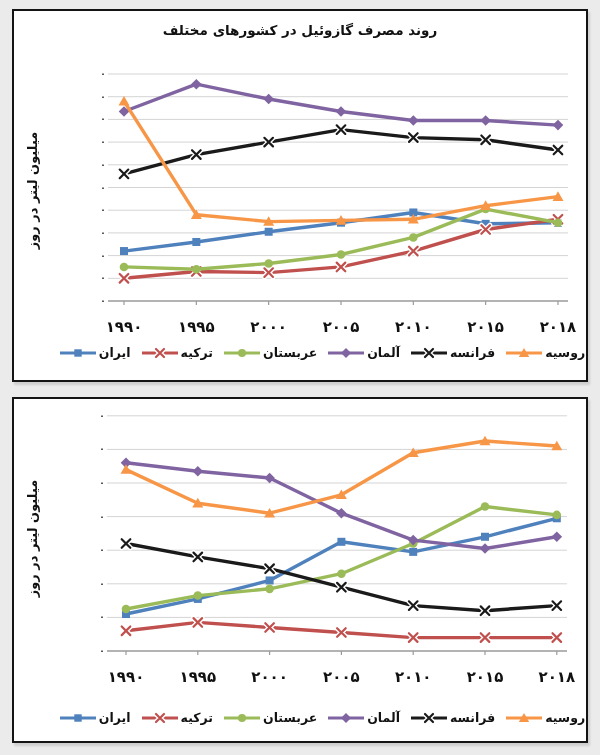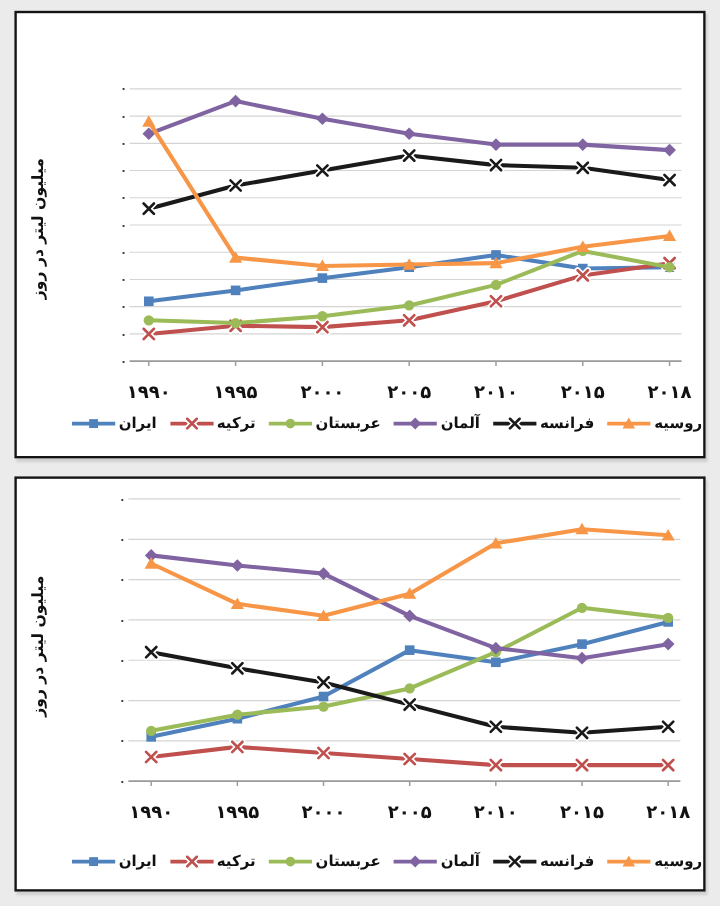--- a/index.html
+++ b/index.html
@@ -38,20 +38,21 @@
   }
   #panel-0 .legend{top:334px;}
   #panel-1 .legend{top:311px;}
   .legend-item{display:flex;align-items:center;gap:2px;}
   .legend-label{font-size:12.5px;font-weight:bold;color:#111;white-space:nowrap;}
 </style>
 </head>
 <body>
 
 <section class="panel" id="panel-0">
+  <h2 class="chart-title" dir="rtl">روند مصرف گازوئیل در کشورهای مختلف</h2>
   <div class="y-axis-title" dir="rtl">میلیون لیتر در روز</div>
   <svg class="plot" width="572" height="332">
       <text x="89" y="293" text-anchor="middle" font-size="9" font-weight="bold" fill="#2b2b2b">۰</text>
       <line x1="94" x2="554" y1="267.3" y2="267.3" stroke="#d4d4d4" stroke-width="1"></line>
       <text x="89" y="270.3" text-anchor="middle" font-size="9" font-weight="bold" fill="#2b2b2b">۰</text>
       <line x1="94" x2="554" y1="244.6" y2="244.6" stroke="#d4d4d4" stroke-width="1"></line>
       <text x="89" y="247.6" text-anchor="middle" font-size="9" font-weight="bold" fill="#2b2b2b">۰</text>
       <line x1="94" x2="554" y1="221.9" y2="221.9" stroke="#d4d4d4" stroke-width="1"></line>
       <text x="89" y="224.9" text-anchor="middle" font-size="9" font-weight="bold" fill="#2b2b2b">۰</text>
       <line x1="94" x2="554" y1="199.2" y2="199.2" stroke="#d4d4d4" stroke-width="1"></line>

